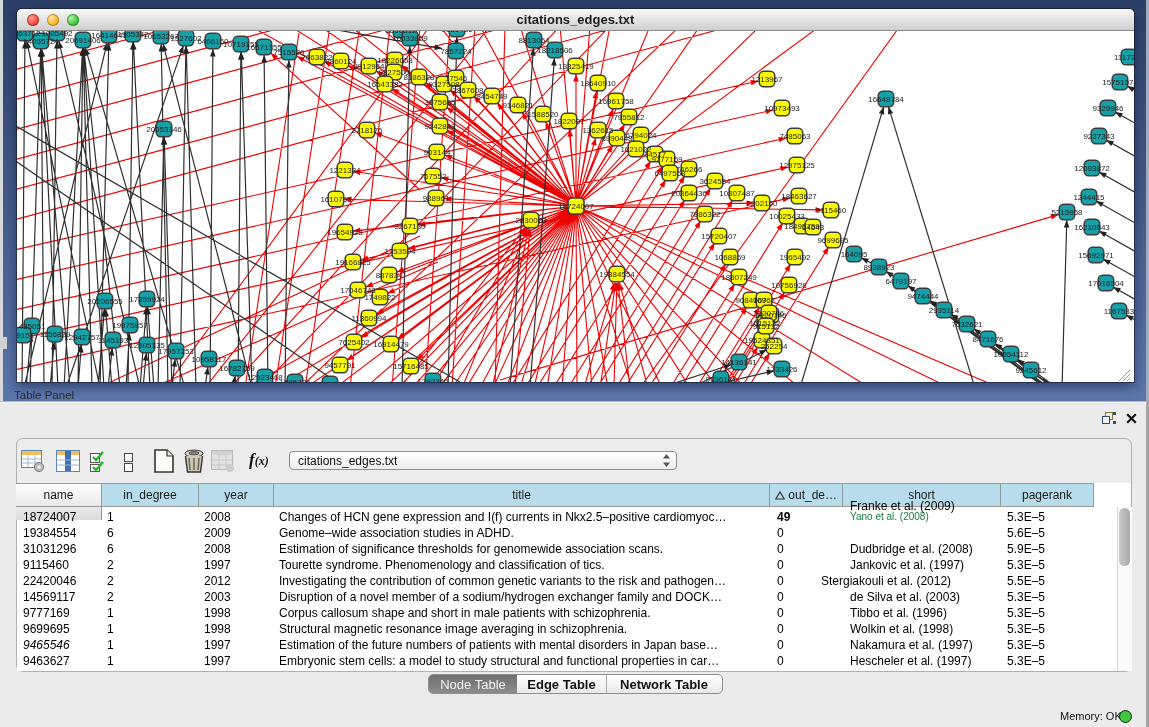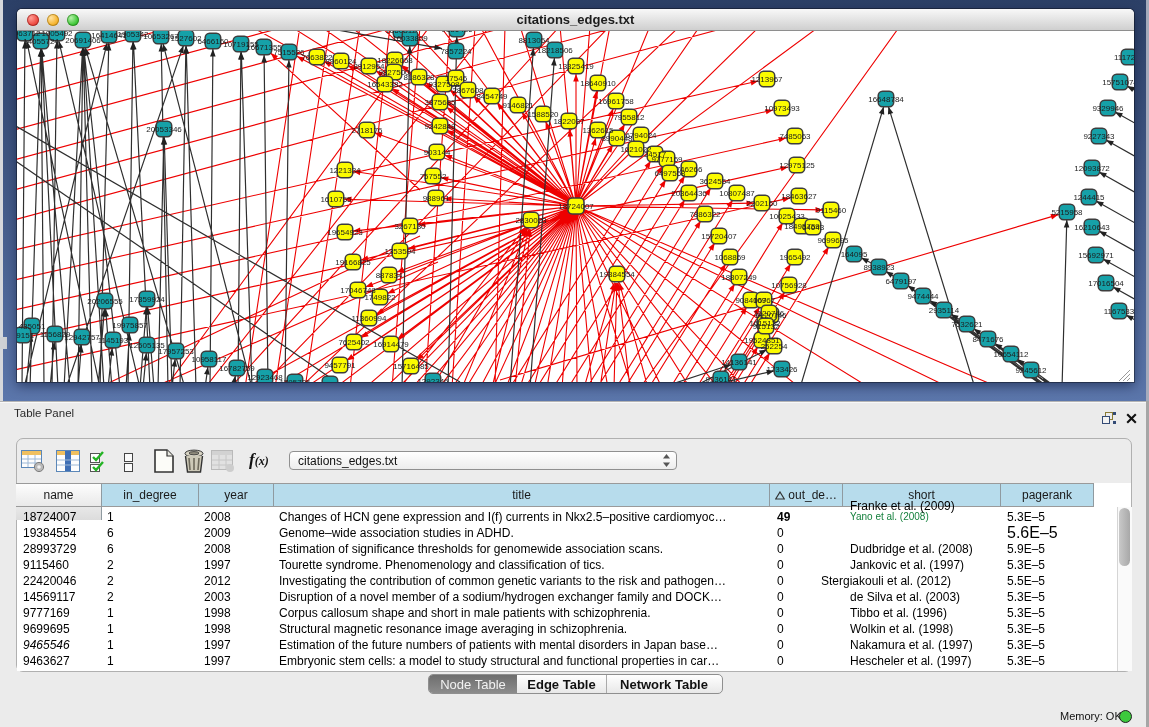--- a/index.html
+++ b/index.html
@@ -453,21 +453,21 @@
       <text x="617" y="276.6">19384554</text>
       <text x="576" y="208.6">18724007</text>
     </g>
     <g stroke="#9a9a9a" stroke-width="1">
       <path d="M1119 381L1130 370M1123 381L1130 374M1127 381L1130 378"></path>
     </g>
   </svg>
 
 <div class="abs" style="left:0;top:401px;width:1149px;height:326px;background:#ebebeb;border-top:1px solid #b4b4b4;"></div>
 <div class="abs" style="left:0;top:402px;width:1149px;height:1px;background:#f8f8f8;"></div>
-<div class="abs" style="left:14px;top:407px;font-size:11.5px;color:#2a2a2a;">Table Panel</div>
+<div class="abs" style="left:14px;top:389px;font-size:11.5px;color:#2a2a2a;">Table Panel</div>
 
 <svg class="abs" style="left:1102px;top:412px;" width="14" height="12" viewBox="0 0 14 12">
     <rect x="3.5" y="0.5" width="7" height="7" fill="none" stroke="#8a7b34"></rect>
     <rect x="0.5" y="4.5" width="7" height="7" fill="#f2f2f2" stroke="#334a75"></rect>
     <rect x="11" y="0" width="3" height="3" fill="#334a75"></rect>
     <rect x="11" y="9" width="3" height="3" fill="#334a75"></rect>
   </svg>
 <svg class="abs" style="left:1126px;top:413px;" width="11" height="11" viewBox="0 0 11 11">
     <path d="M1.2 1.2L9.8 9.8M9.8 1.2L1.2 9.8" stroke="#111" stroke-width="2.1"></path>
   </svg>
@@ -539,22 +539,22 @@
 <div class="abs" style="left:279px;top:509px;width:488px;height:16px;font-size:12px;line-height:16px;color:#000;white-space:nowrap;overflow:hidden;">Changes of HCN gene expression and I(f) currents in Nkx2.5–positive cardiomyoc…</div>
 <div class="abs" style="left:777px;top:509px;width:65px;height:16px;font-size:12px;line-height:16px;color:#000;white-space:nowrap;overflow:hidden;font-weight:bold;">49</div>
 <div class="abs" style="left:850px;top:509px;width:150px;height:16px;font-size:10px;line-height:16px;color:#15803d;white-space:nowrap;overflow:hidden;">Yano et al. (2008)</div>
 <div class="abs" style="left:1007px;top:509px;width:85px;height:16px;font-size:12px;line-height:16px;color:#000;white-space:nowrap;overflow:hidden;">5.3E–5</div>
 <div class="abs" style="left:23px;top:525px;width:78px;height:16px;font-size:12px;line-height:16px;color:#000;white-space:nowrap;overflow:hidden;">19384554</div>
 <div class="abs" style="left:107px;top:525px;width:89px;height:16px;font-size:12px;line-height:16px;color:#000;white-space:nowrap;overflow:hidden;">6</div>
 <div class="abs" style="left:204px;top:525px;width:67px;height:16px;font-size:12px;line-height:16px;color:#000;white-space:nowrap;overflow:hidden;">2009</div>
 <div class="abs" style="left:279px;top:525px;width:488px;height:16px;font-size:12px;line-height:16px;color:#000;white-space:nowrap;overflow:hidden;">Genome–wide association studies in ADHD.</div>
 <div class="abs" style="left:777px;top:525px;width:65px;height:16px;font-size:12px;line-height:16px;color:#000;white-space:nowrap;overflow:hidden;">0</div>
 <div class="abs" style="left:850px;top:498px;width:150px;height:16px;font-size:12px;line-height:16px;color:#000;white-space:nowrap;overflow:hidden;">Franke et al. (2009)</div>
-<div class="abs" style="left:1007px;top:525px;width:85px;height:16px;font-size:16px;line-height:16px;color:#000;white-space:nowrap;overflow:hidden;">5.6E–5</div>
-<div class="abs" style="left:23px;top:541px;width:78px;height:16px;font-size:12px;line-height:16px;color:#000;white-space:nowrap;overflow:hidden;">28993729</div>
+<div class="abs" style="left:1007px;top:525px;width:85px;height:16px;font-size:12px;line-height:16px;color:#000;white-space:nowrap;overflow:hidden;">5.6E–5</div>
+<div class="abs" style="left:23px;top:541px;width:78px;height:16px;font-size:12px;line-height:16px;color:#000;white-space:nowrap;overflow:hidden;">31031296</div>
 <div class="abs" style="left:107px;top:541px;width:89px;height:16px;font-size:12px;line-height:16px;color:#000;white-space:nowrap;overflow:hidden;">6</div>
 <div class="abs" style="left:204px;top:541px;width:67px;height:16px;font-size:12px;line-height:16px;color:#000;white-space:nowrap;overflow:hidden;">2008</div>
 <div class="abs" style="left:279px;top:541px;width:488px;height:16px;font-size:12px;line-height:16px;color:#000;white-space:nowrap;overflow:hidden;">Estimation of significance thresholds for genomewide association scans.</div>
 <div class="abs" style="left:777px;top:541px;width:65px;height:16px;font-size:12px;line-height:16px;color:#000;white-space:nowrap;overflow:hidden;">0</div>
 <div class="abs" style="left:850px;top:541px;width:150px;height:16px;font-size:12px;line-height:16px;color:#000;white-space:nowrap;overflow:hidden;">Dudbridge et al. (2008)</div>
 <div class="abs" style="left:1007px;top:541px;width:85px;height:16px;font-size:12px;line-height:16px;color:#000;white-space:nowrap;overflow:hidden;">5.9E–5</div>
 <div class="abs" style="left:23px;top:557px;width:78px;height:16px;font-size:12px;line-height:16px;color:#000;white-space:nowrap;overflow:hidden;">9115460</div>
 <div class="abs" style="left:107px;top:557px;width:89px;height:16px;font-size:12px;line-height:16px;color:#000;white-space:nowrap;overflow:hidden;">2</div>
 <div class="abs" style="left:204px;top:557px;width:67px;height:16px;font-size:12px;line-height:16px;color:#000;white-space:nowrap;overflow:hidden;">1997</div>
 <div class="abs" style="left:279px;top:557px;width:488px;height:16px;font-size:12px;line-height:16px;color:#000;white-space:nowrap;overflow:hidden;">Tourette syndrome. Phenomenology and classification of tics.</div>

